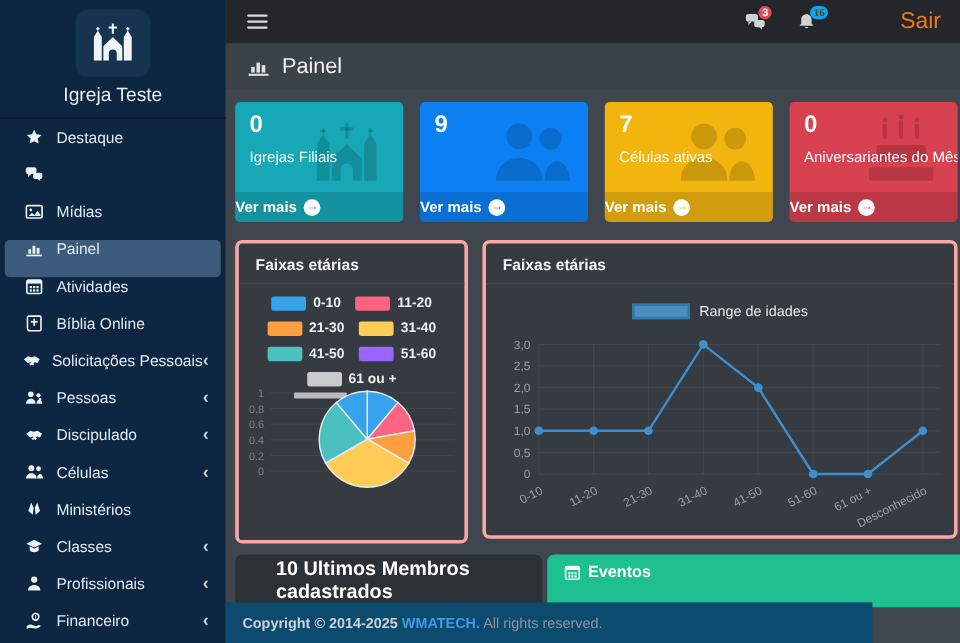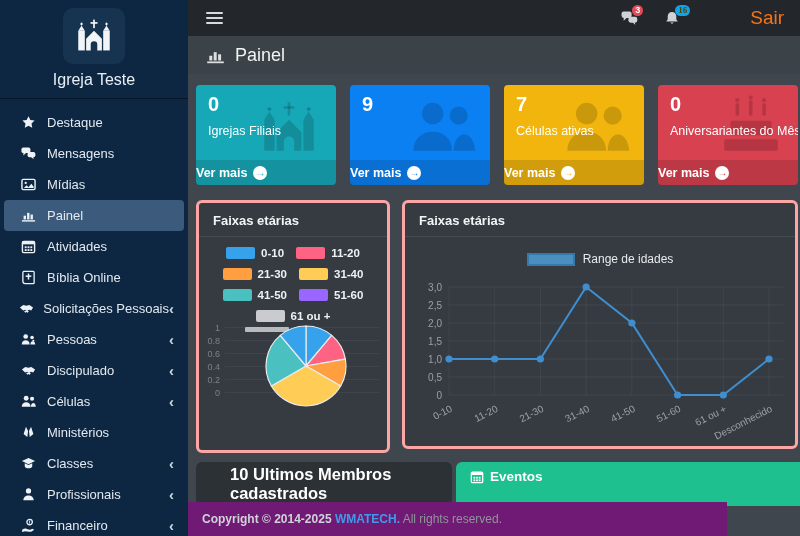--- a/index.html
+++ b/index.html
@@ -8,21 +8,21 @@
 
   
   .sidebar { position:absolute; left:0; top:0; width:188px; height:536px; background:#0d2742; z-index:5; }
   .logo-block { text-align:center; padding-top:8px; }
   .logo-tile { display:inline-flex; align-items:center; justify-content:center; width:62px; height:56px;
                background:#16334f; border-radius:10px; }
   .logo-tile svg { width:44px; height:44px; fill:#f2f5f8; }
   .church-name { margin-top:7px; color:#e9eef4; font-size:16px; padding-bottom:9px;
                  border-bottom:1px solid rgba(0,0,0,.45); }
   .menu { margin-top:8px; }
-  .side-item { display:flex; align-items:center; height:31px; margin:0 4px; padding:0 10px 0 14px;
+  .side-item { display:flex; height:31px; margin:0 4px; padding:0 10px 0 14px;
                color:#e2e9f0; font-size:13px; cursor:pointer; border-radius:4px; }
   .side-item.active { background:#3c5a7c; }
   .side-icon { width:20px; margin-right:9px; display:inline-flex; justify-content:center; color:#eef2f6; }
   .side-icon svg { width:15px; height:15px; fill:currentColor; }
   .side-label { flex:1; white-space:nowrap; }
   .chev { color:#cdd5dd; font-size:15px; font-weight:bold; line-height:1; }
 
   
   .topbar { position:absolute; left:188px; top:0; width:612px; height:36px; background:#23272b;
             display:flex; align-items:center; z-index:4; }
@@ -88,21 +88,21 @@
   .bottom-left-panel { position:absolute; left:8px; top:388px; width:256px; height:44px; background:#2c3136;
                        border-radius:6px; color:#fff; font-size:16.5px; font-weight:bold;
                        display:flex; align-items:center; padding-left:34px; }
   .events-panel { position:absolute; left:268px; top:388px; width:344px; height:44px;
                   background:#1fc08f; border-radius:6px 0 0 0; }
   .ev-head { display:flex; align-items:center; gap:6px; padding:7px 0 0 14px; color:#fff;
              font-size:13.5px; font-weight:bold; }
   .ev-head svg { width:14px; height:14px; fill:#fff; }
 
   
-  .footer { position:absolute; left:188px; top:502px; width:539px; height:34px; background:#701a75;
+  .footer { position:absolute; left:188px; top:502px; width:539px; height:34px; background:#0c4a6e;
             z-index:6; padding:10px 0 0 14px; font-size:12px; }
   .fo-copy { color:#cfd3d7; font-weight:bold; }
   .fo-brand { color:#3f9bea; font-weight:bold; }
   .fo-rights { color:#8f959b; }
 </style>
 </head>
 <body>
 
 <aside class="sidebar">
   <div class="logo-block">
@@ -136,21 +136,20 @@
       </div>
       <div class="side-item">
         <span class="side-icon">
           <svg viewBox="0 0 16 16">
             <rect x=".5" y="1.5" width="9.5" height="6" rx="2"></rect>
             <path d="M2.5 7.5v2.6l2.8-2.6z"></path>
             <rect x="7" y="6.3" width="8.3" height="5.6" rx="2"></rect>
             <path d="M13 11.6l.4 2.4-2.6-2.4z"></path>
           </svg>
         </span>
-        <span class="side-label">Mensagens</span>
       </div>
       <div class="side-item">
         <span class="side-icon">
           <svg viewBox="0 0 16 16">
             <rect x="1" y="2.5" width="14" height="11" rx="1.5" fill="none" stroke="currentColor" stroke-width="1.5"></rect>
             <circle cx="5" cy="6.3" r="1.2"></circle>
             <path d="M3 11.8l3-3 2 2 3-3.5 2.5 3v1.5z"></path>
           </svg>
         </span>
         <span class="side-label">Mídias</span>

